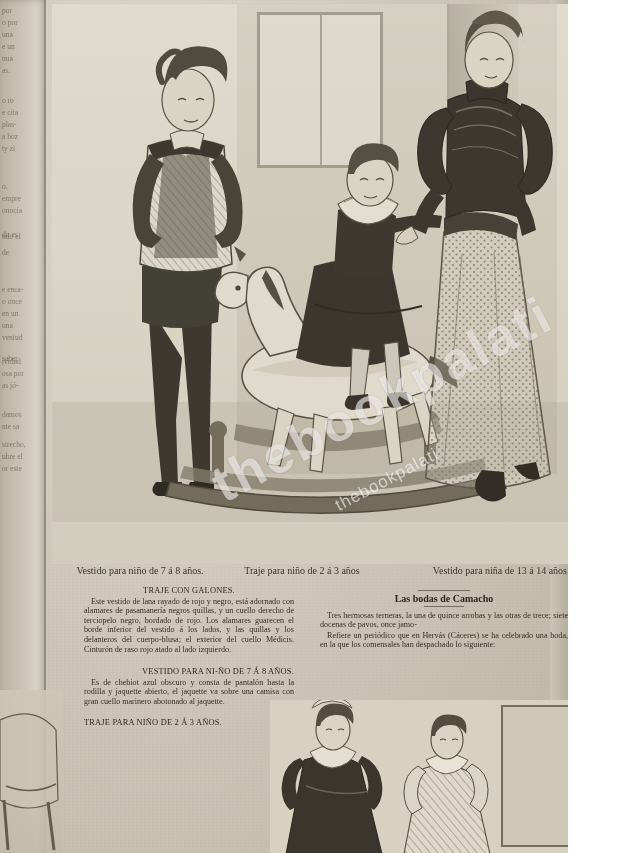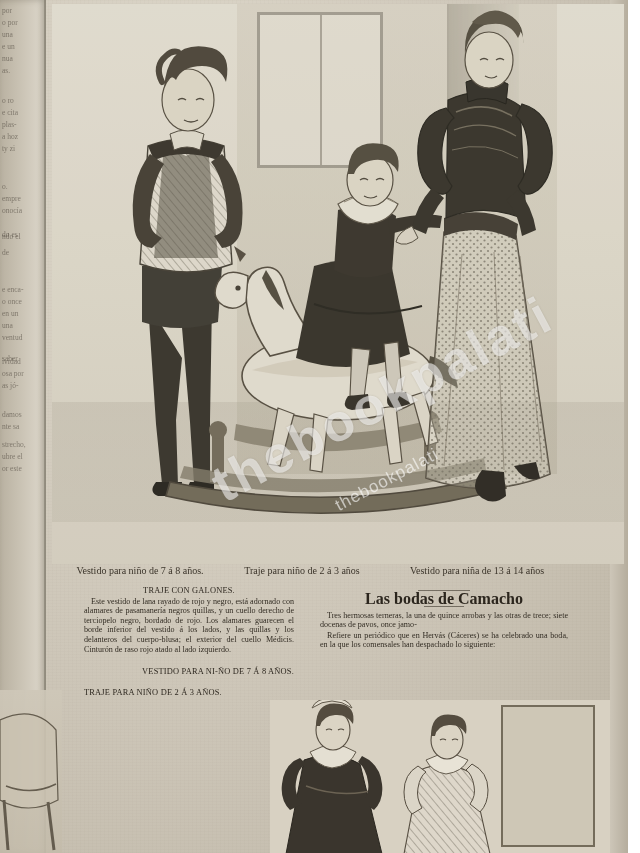--- a/index.html
+++ b/index.html
@@ -5,21 +5,21 @@
   html, body {
     margin: 0;
     padding: 0;
     background: #ffffff;
   }
   body {
     font-family: "Liberation Serif", serif;
   }
   .page {
     position: relative;
-    width: 628px;
+    width: 568px;
     height: 853px;
     overflow: hidden;
     background: #cfc9bd;
     background-image:
       radial-gradient(ellipse at 30% 20%, #ded8cb 0%, #cdc6b8 55%, #bdb5a5 100%);
   }
   
   .grain {
     position: absolute;
     inset: 0;
@@ -112,21 +112,21 @@
     line-height: 9px;
     color: #3b342a;
   }
   .cap {
     position: absolute;
     text-align: center;
     font-family: "Liberation Serif", serif;
   }
   .cap.c1 { left: 18px;  width: 140px; }
   .cap.c2 { left: 175px; width: 150px; }
-  .cap.c3 { left: 335px; width: 180px; }
+  .cap.c3 { left: 335px; width: 180px; text-align: right; }
   
   .cols {
     position: absolute;
     left: 52px;
     top: 582px;
     width: 572px;
     height: 268px;
   }
   .col {
     position: absolute;
@@ -150,21 +150,21 @@
   }
   .col p { margin: 0 0 1px 0; text-indent: 7px; }
   .col p.noind { text-indent: 0; }
   .rule {
     height: 0; border: 0; border-top: 1px solid rgba(60,54,44,.6);
     width: 52px; margin: 4px auto 3px auto;
   }
   .heading-cam {
     text-align: center;
     font-weight: bold;
-    font-size: 16px;
+    font-size: 10px;
     margin: 3px 0 2px 0;
     color: #2b251d;
   }
   
   .sub-plate {
     position: absolute;
     left: 270px; top: 700px;
     width: 340px; height: 153px;
     overflow: hidden;
     background: linear-gradient(180deg,#dcd6c8 0%, #d2cbbc 100%);
@@ -406,20 +406,21 @@
     <div class="cap c3">Vestido para niña de 13 á 14 años</div>
   </div>
 
   <div class="cols">
 
     <div class="col left">
       <h3>TRAJE CON GALONES.</h3>
       <p>Este vestido de lana rayado de rojo y negro, está adornado con alamares de pasamanería negros quillas, y un cuello derecho de terciopelo negro, bordado de rojo. Los alamares guarecen el borde inferior del vestido á los lados, y las quillas y los delanteros del cuerpo-blusa; el exterior del cuello Médicis. Cinturón de raso rojo atado al lado izquierdo.</p>
       <div style="height:12px"></div>
       <h3 style="text-align:right">VESTIDO PARA NI-ÑO DE 7 Á 8 AÑOS.</h3>
+      <p>Es de chebiot azul obscuro y consta de pantalón hasta la rodilla y jaquette abierto, el jaquette va sobre una camisa con gran cuello marinero abotonado al jaquette.</p>
       <div style="height:10px"></div>
       <h3 style="text-align:left">TRAJE PARA NIÑO DE 2 Á 3 AÑOS.</h3>
     </div>
 
     <div class="col right">
       <hr class="rule">
       <div class="heading-cam">Las bodas de Camacho</div>
       <hr class="rule" style="width:40px;margin-top:2px;margin-bottom:4px">
       <p>Tres hermosas terneras, la una de quince arrobas y las otras de trece; siete docenas de pavos, once jamo-</p>
       <p>Refiere un periódico que en Hervás (Cáceres) se ha celebrado una boda, en la que los comensales han despachado lo siguiente:</p>

